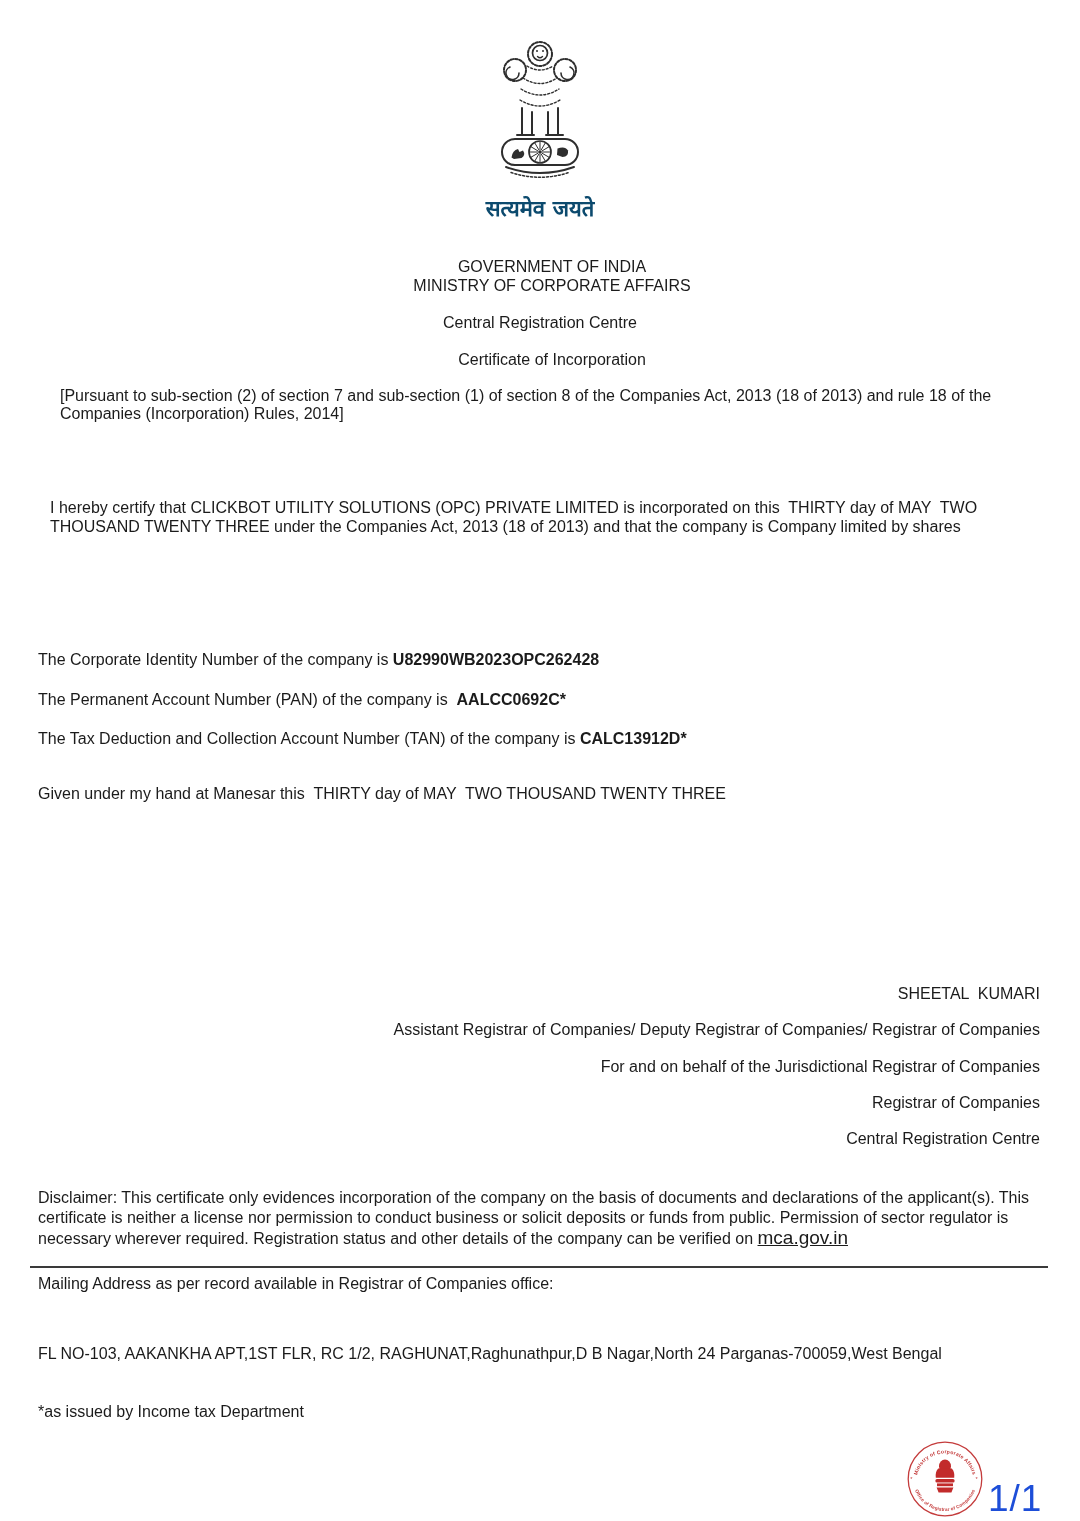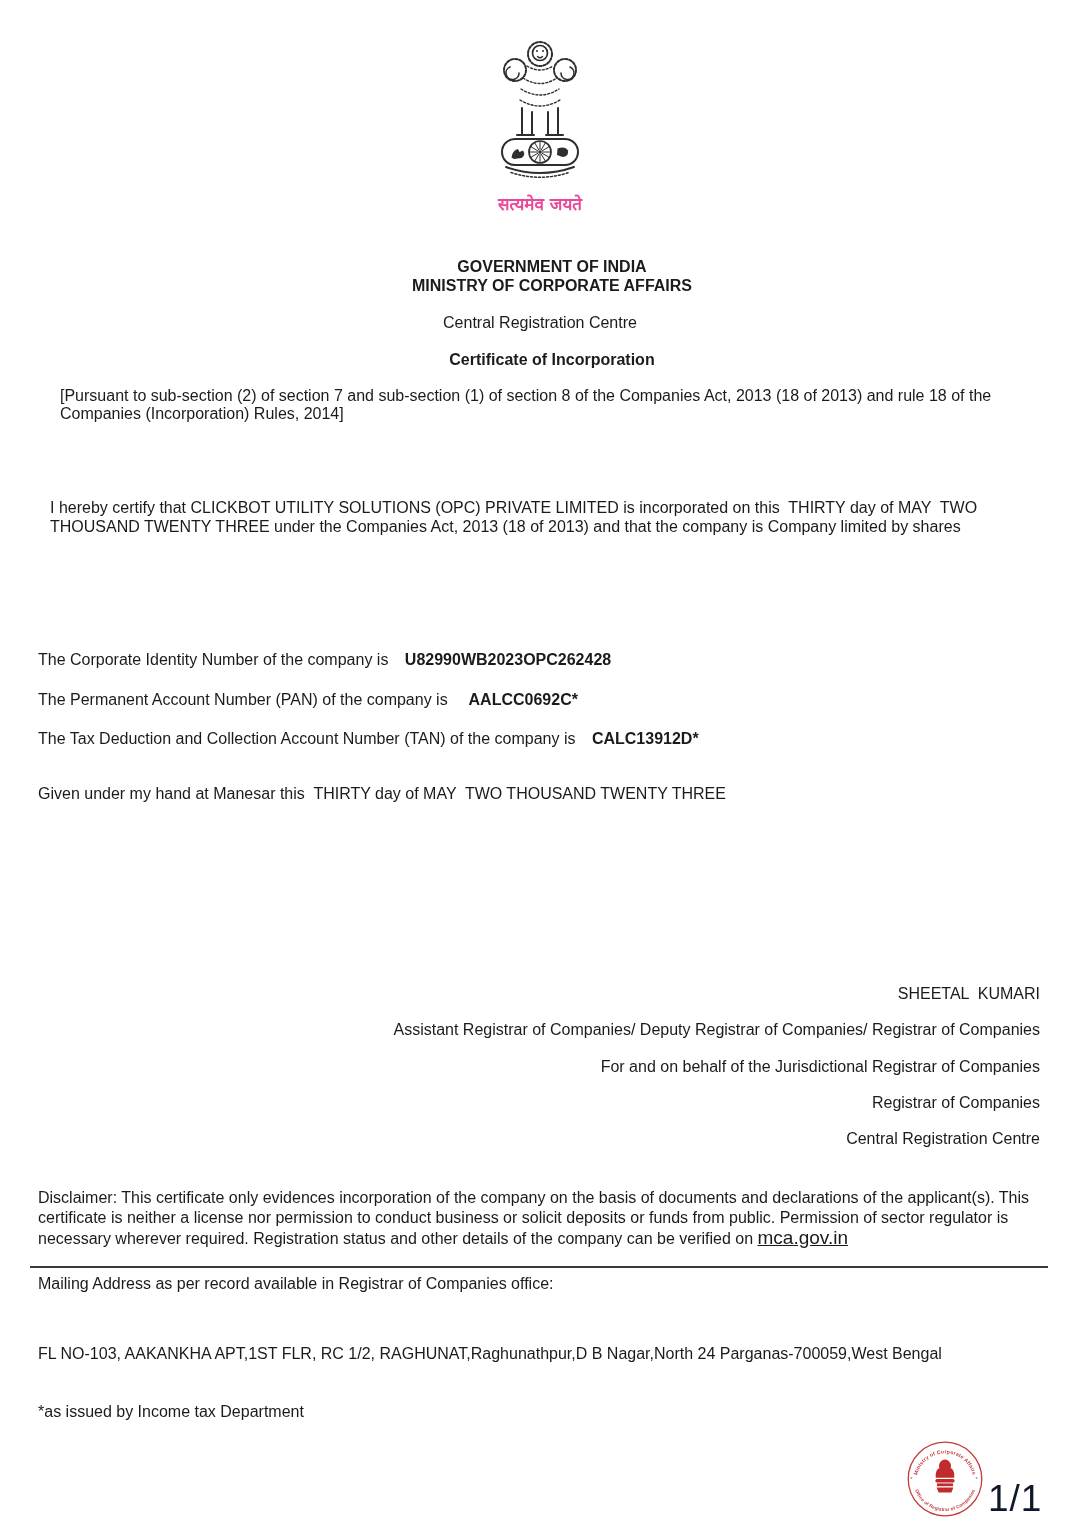--- a/index.html
+++ b/index.html
@@ -2,32 +2,32 @@
 <html><head>
 <meta charset="utf-8">
 <style>
   html,body{margin:0;padding:0;background:#ffffff;}
   .page{
     position:relative;width:1080px;height:1521px;margin:0 auto;background:#ffffff;
     font-family:"Liberation Sans","DejaVu Sans",sans-serif;color:#1b1b1b;overflow:hidden;
   }
   .line{position:absolute;font-size:16px;line-height:19px;white-space:pre-wrap;}
   .center{left:0;right:0;text-align:center;}
-  .bold{font-weight:bold;padding-left:24px;}
+  .bold{font-weight:normal;padding-left:24px;}
   .rightal{right:40px;left:200px;text-align:right;}
   .emblem-wrap{position:absolute;left:490px;top:36px;width:100px;height:156px;}
   .motto{position:absolute;left:440px;top:192px;width:200px;text-align:center;
-         font-family:"DejaVu Sans",sans-serif;font-size:17px;font-weight:600;color:#ec4899;}
+         font-family:"DejaVu Sans",sans-serif;font-size:22px;font-weight:600;color:#0c4a6e;}
   .para{line-height:18.5px;margin-left:12px;}
   .disc{line-height:20px;}
   .site{font-size:19px;line-height:20px;text-decoration:underline;}
   .divider{position:absolute;left:30px;top:1266px;width:1018px;height:2px;background:#3a3a3a;}
   .stamp-wrap{position:absolute;left:905px;top:1439px;width:80px;height:80px;}
-  .pagenum{position:absolute;left:988px;top:1480px;font-size:37px;color:#0f172a;letter-spacing:1px;line-height:38px;}
-  .val{font-weight:bold;margin-left:12px;}
+  .pagenum{position:absolute;left:988px;top:1480px;font-size:37px;color:#1d4ed8;letter-spacing:1px;line-height:38px;}
+  .val{font-weight:bold;}
 </style>
 </head>
 <body>
 
 <div class="page">
 
   <div class="emblem-wrap">
     <svg viewBox="0 0 100 156" width="100" height="156">
       <g stroke="#2e2e2e" fill="none" stroke-width="2" stroke-linecap="round">
 

